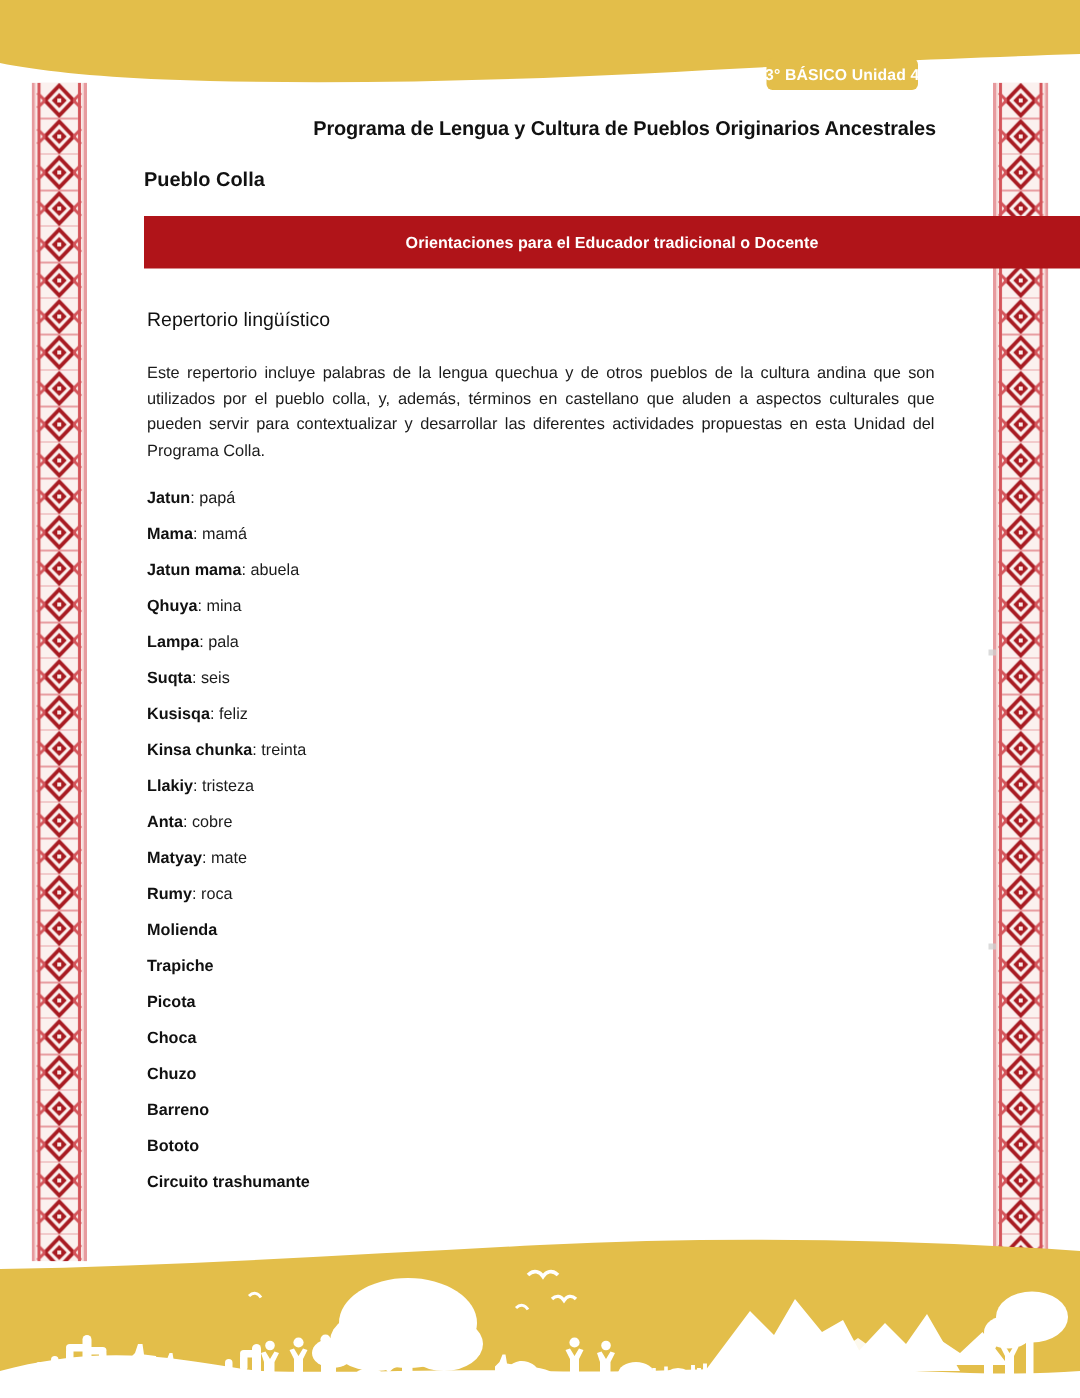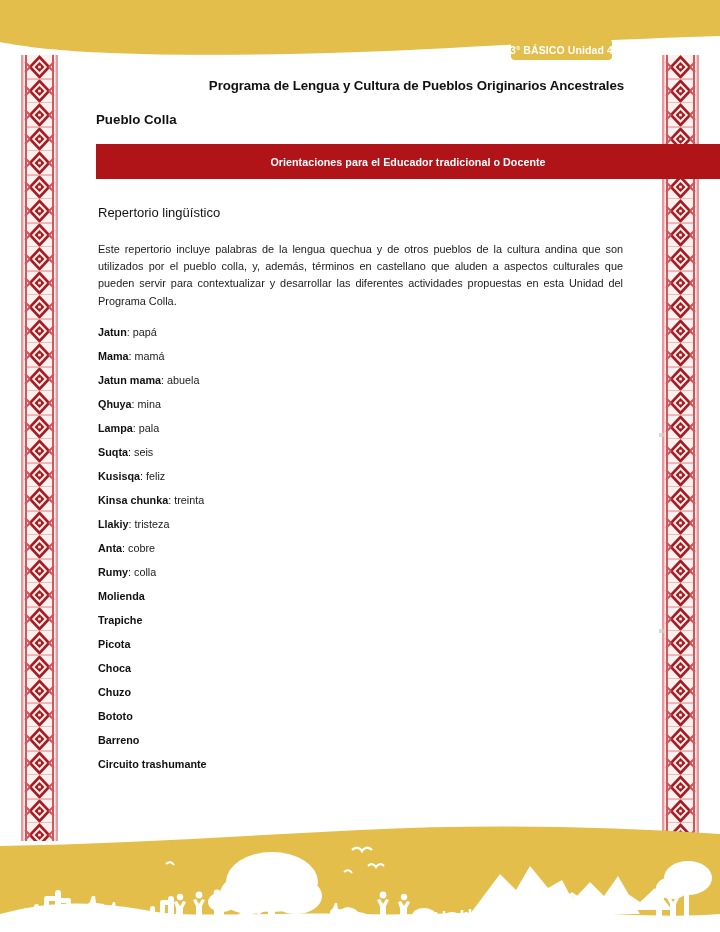--- a/index.html
+++ b/index.html
@@ -262,28 +262,29 @@
         <li><span class="term">Jatun</span><span class="gloss">: papá</span></li>
         <li><span class="term">Mama</span><span class="gloss">: mamá</span></li>
         <li><span class="term">Jatun mama</span><span class="gloss">: abuela</span></li>
         <li><span class="term">Qhuya</span><span class="gloss">: mina</span></li>
         <li><span class="term">Lampa</span><span class="gloss">: pala</span></li>
         <li><span class="term">Suqta</span><span class="gloss">: seis</span></li>
         <li><span class="term">Kusisqa</span><span class="gloss">: feliz</span></li>
         <li><span class="term">Kinsa chunka</span><span class="gloss">: treinta</span></li>
         <li><span class="term">Llakiy</span><span class="gloss">: tristeza</span></li>
         <li><span class="term">Anta</span><span class="gloss">: cobre</span></li>
-        <li><span class="term">Rumy</span><span class="gloss">: colla</span></li>
+        <li><span class="term">Matyay</span><span class="gloss">: mate</span></li>
+        <li><span class="term">Rumy</span><span class="gloss">: roca</span></li>
         <li><span class="term">Molienda</span></li>
         <li><span class="term">Trapiche</span></li>
         <li><span class="term">Picota</span></li>
         <li><span class="term">Choca</span></li>
         <li><span class="term">Chuzo</span></li>
+        <li><span class="term">Barreno</span></li>
         <li><span class="term">Bototo</span></li>
-        <li><span class="term">Barreno</span></li>
         <li><span class="term">Circuito trashumante</span></li>
       </ul>
 
   </div>
 
   <div class="footer-band">
     <svg width="720" height="110" viewBox="0 0 720 110" xmlns="http://www.w3.org/2000/svg">
 
       <path d="M0,24 C120,22 240,14 360,8 C480,2 600,4 720,12 L720,110 L0,110 Z" fill="#e3be4a"></path>
 

